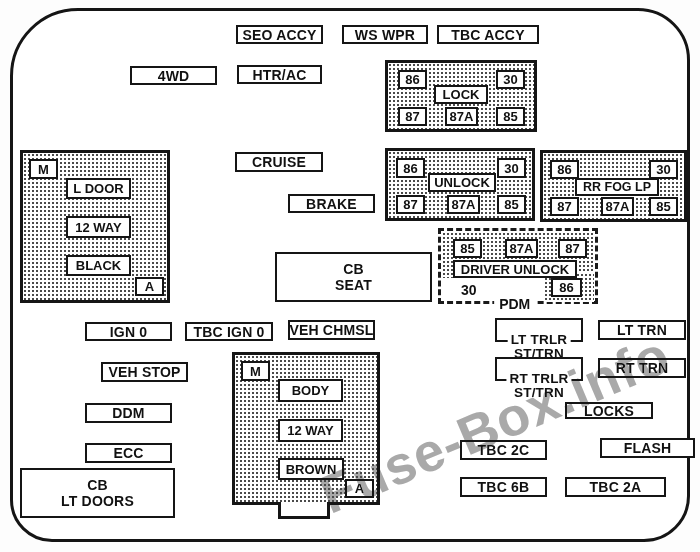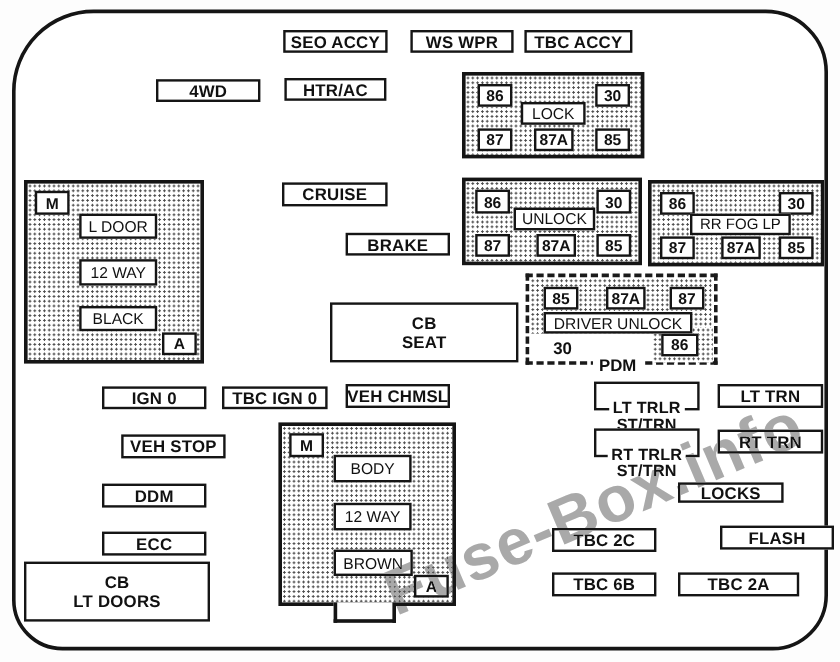--- a/index.html
+++ b/index.html
@@ -27,21 +27,21 @@
     background-size:4px 4px;
   }
   .t {
     position:absolute; box-sizing:border-box; background:#fff;
     border:2.5px solid #151515; display:flex; align-items:center; justify-content:center;
     font-weight:bold; font-size:13px;
   }
   .rlbl {
     position:absolute; box-sizing:border-box; background:#fff;
     border:2.5px solid #151515; display:flex; align-items:center; justify-content:center;
-    font-weight:normal; font-size:13px; white-space:nowrap;text-align:center;
+    font-weight:bold; font-size:13px; white-space:nowrap;text-align:center;
   }
   .ovf { overflow:visible; }
   .ovl {
     position:absolute; top:1px; left:50%; transform:translateX(-50%);
     display:flex; flex-direction:column; align-items:center;
     line-height:13.5px; font-size:13.5px; font-weight:bold;margin-top:12px;
   }
   .ovl span { background:#fff; padding:0 3px; white-space:nowrap; }
   .pdm {
     position:absolute; box-sizing:border-box; border:3px dashed #1a1a1a; background:#fff;
@@ -65,21 +65,21 @@
   }
 </style>
 </head>
 <body>
 
 <div id="stage">
   <div class="outline"></div>
 
   <div class="f" style="left:236px;top:25px;width:87px;height:19px">SEO ACCY</div>
   <div class="f" style="left:342px;top:25px;width:86px;height:19px">WS WPR</div>
-  <div class="f" style="left:437px;top:25px;width:90px;height:19px">TBC ACCY</div>
+  <div class="f" style="left:437px;top:25px;width:102px;height:19px">TBC ACCY</div>
   <div class="f" style="left:130px;top:66px;width:87px;height:19px">4WD</div>
   <div class="f" style="left:237px;top:65px;width:85px;height:19px">HTR/AC</div>
   <div class="f" style="left:235px;top:152px;width:88px;height:20px">CRUISE</div>
   <div class="f" style="left:288px;top:194px;width:87px;height:19px">BRAKE</div>
 
   <div class="block stipple" style="left:385px;top:60px;width:152px;height:72px">
     <div class="t" style="left:10px;top:7px;width:29px;height:19px">86</div>
     <div class="t" style="left:108px;top:7px;width:29px;height:19px">30</div>
     <div class="rlbl" style="left:46px;top:22px;width:54px;height:19px">LOCK</div>
     <div class="t" style="left:10px;top:44px;width:29px;height:19px">87</div>

